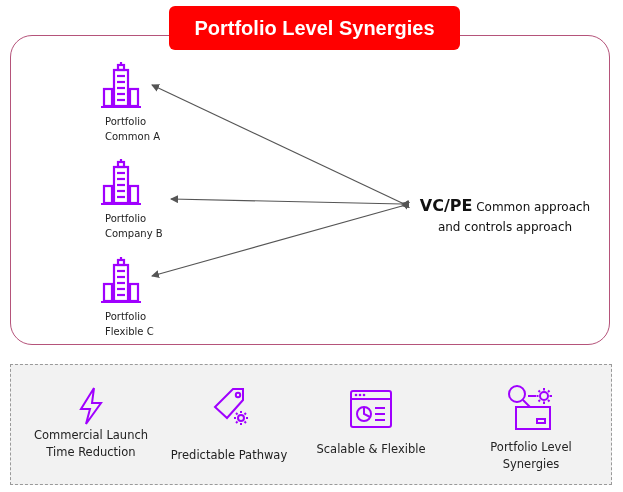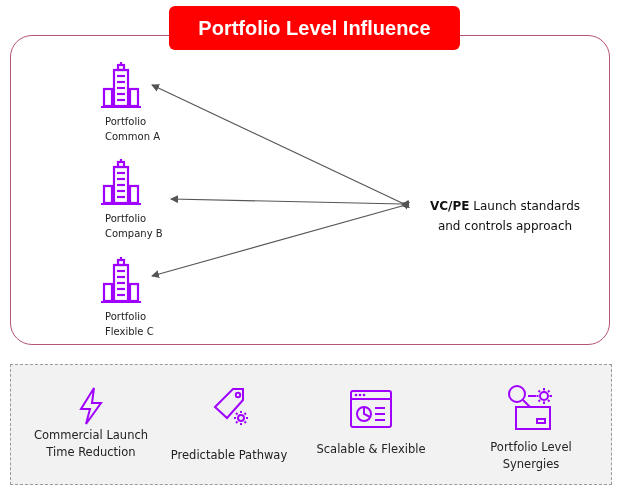--- a/index.html
+++ b/index.html
@@ -17,34 +17,34 @@
     .company { position: absolute; left: 88px; width: 110px; }
     .company .icon { position: absolute; left: 13px; top: 0; width: 40px; height: 46px; }
     .company .label {
       position: absolute; left: 0; top: 52px; font-size: 10px; line-height: 15px; color: #222;
       font-family: "DejaVu Sans", sans-serif; width: 100px; margin-left: 17px;
     }
     .hub {
       position: absolute; left: 410px; top: 196px; width: 190px; text-align: center;
       font-size: 12px; line-height: 20px; color: #111;
     }
-    .hub .bold { font-weight: bold; font-size: 12px; }
+    .hub .bold { font-weight: bold; font-size: 16px; }
     svg.arrows { position: absolute; left: 0; top: 0; }
     .benefits {
       position: absolute; left: 10px; top: 364px; width: 602px; height: 121px;
       background: #f2f2f2; border: 1px dashed #9a9a9a; box-sizing: border-box;
     }
     .benefit { position: absolute; text-align: center; font-size: 11.5px; line-height: 17px; color: #222; }
     .benefit .b-icon { display: block; margin: 0 auto; }
   </style>
 </head>
 <body>
 
 <div class="frame"></div>
-<div class="title-badge">Portfolio Level Influence</div>
+<div class="title-badge">Portfolio Level Synergies</div>
 
 <svg class="arrows" width="623" height="492">
   <defs>
     <marker id="ah" markerWidth="8" markerHeight="8" refX="7" refY="4" orient="auto" markerUnits="userSpaceOnUse">
       <path d="M0,0 L8,4 L0,8 z" fill="#555"></path>
     </marker>
   </defs>
   <line x1="402" y1="203" x2="152" y2="85" stroke="#555" stroke-width="1.1" marker-start="url(#ah)" marker-end="url(#ah)"></line>
   <line x1="402" y1="204" x2="171" y2="199" stroke="#555" stroke-width="1.1" marker-start="url(#ah)" marker-end="url(#ah)"></line>
   <line x1="402" y1="206" x2="152" y2="276" stroke="#555" stroke-width="1.1" marker-start="url(#ah)" marker-end="url(#ah)"></line>
@@ -110,21 +110,21 @@
       <line x1="0" y1="45" x2="40" y2="45"></line>
     </g>
   </svg>
   <div class="label">
     <div>Portfolio</div>
     <div>Flexible C</div>
   </div>
 </div>
 
 <div class="hub">
-  <div><span class="bold">VC/PE</span><span> Launch standards</span></div>
+  <div><span class="bold">VC/PE</span><span> Common approach</span></div>
   <div>and controls approach</div>
 </div>
 
 <div class="benefits">
   <div class="benefit" style="left:20px; top:20px; width:120px;">
     <svg class="b-icon" width="36" height="42" viewBox="0 0 36 42">
       <path d="M21 3 L8 24 L17 24 L13 39 L28 18 L19 18 Z" fill="none" stroke="#a000ff" stroke-width="2" stroke-linejoin="miter"></path>
     </svg>
     <div style="margin-top:0;">Commercial Launch</div>
     <div>Time Reduction</div>

